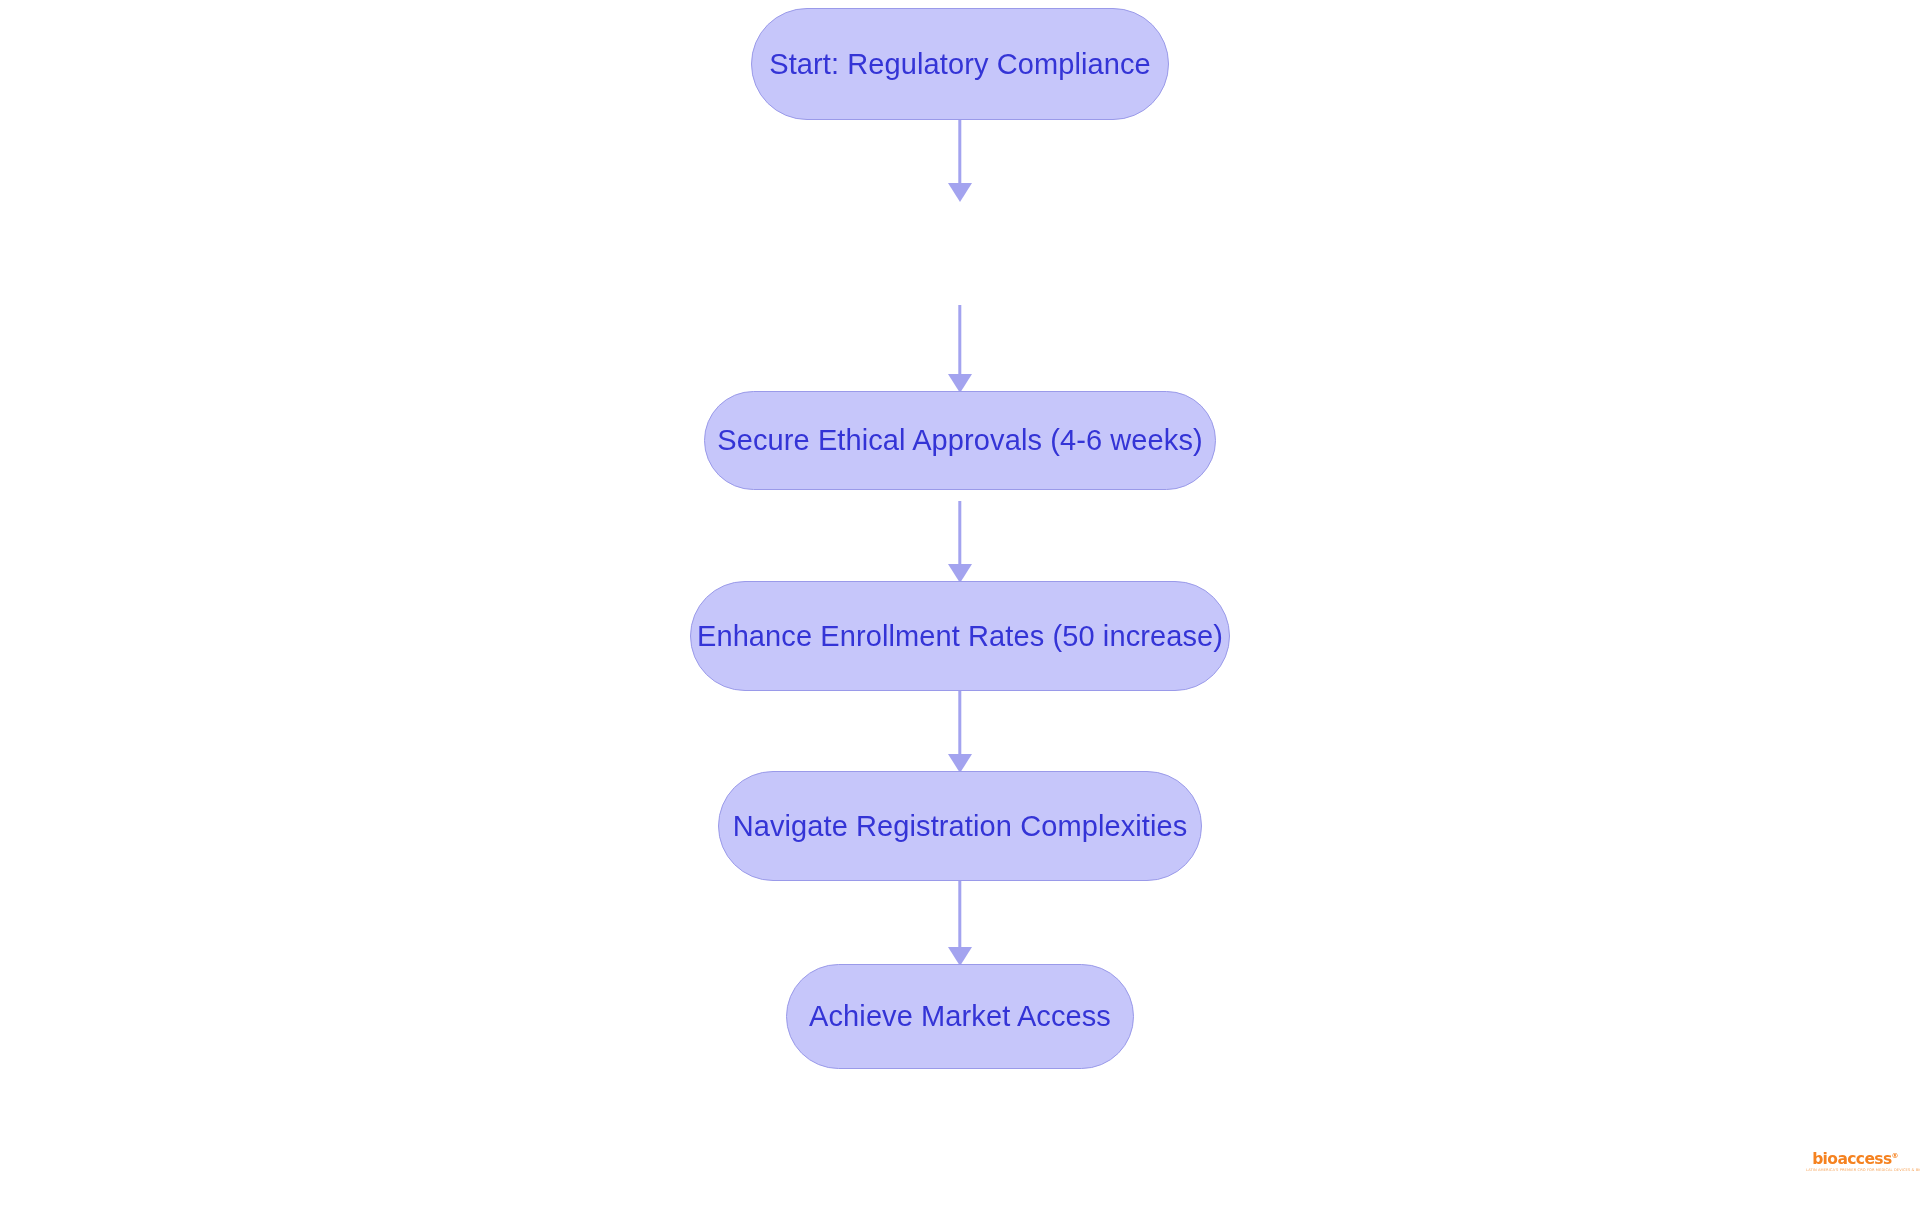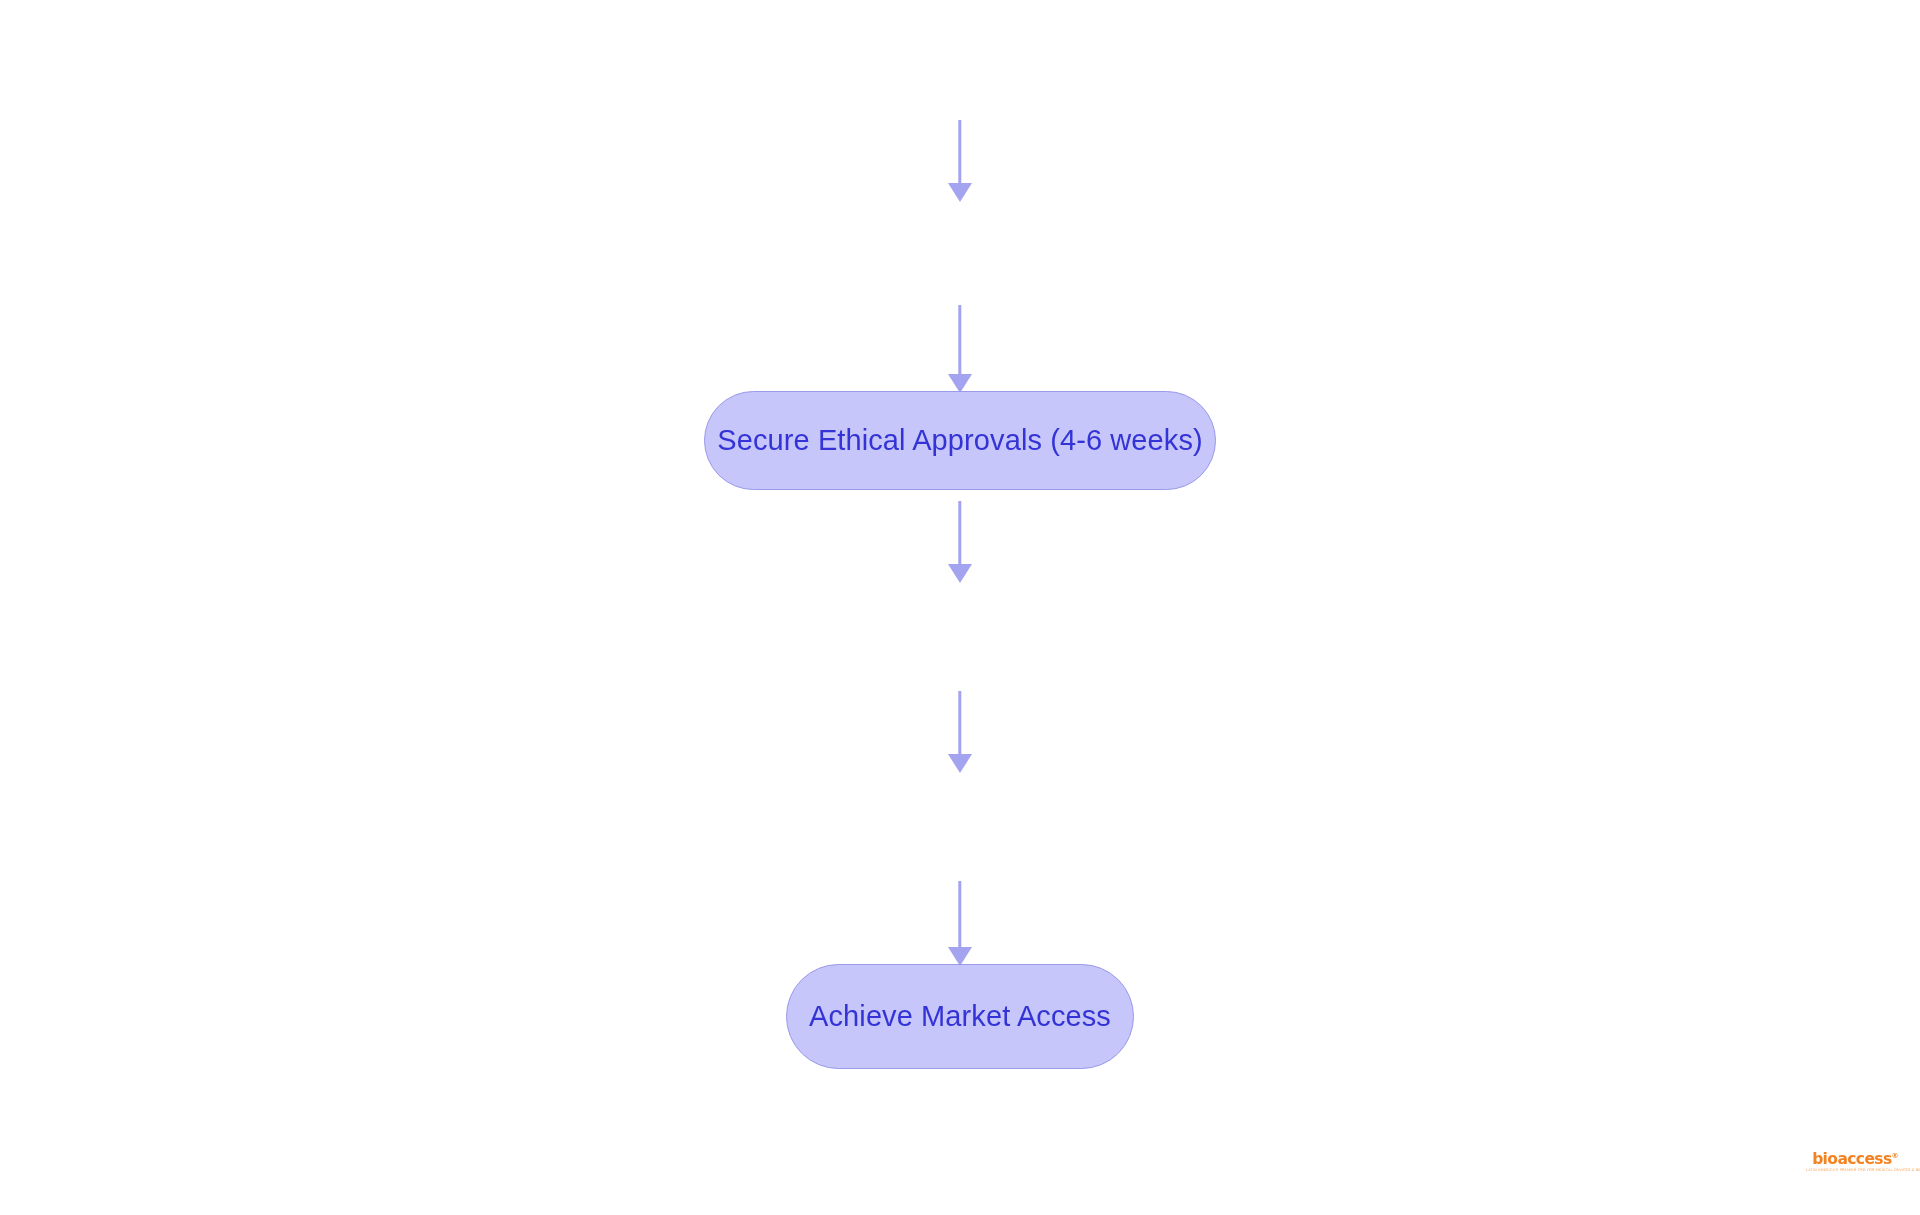--- a/index.html
+++ b/index.html
@@ -140,20 +140,23 @@
     white-space: nowrap;
   }
 </style>
 </head>
 <body>
 
 <div id="flowchart-canvas">
 
   <div class="flow-column">
 
+    <div class="flow-node" id="node-0">
+      <span class="node-label">Start: Regulatory Compliance</span>
+    </div>
 
     <div class="connector" id="conn-0">
       <div class="line"></div>
       <div class="head"></div>
     </div>
 
 
     <div class="connector" id="conn-1">
       <div class="line"></div>
       <div class="head"></div>
@@ -161,26 +164,32 @@
 
     <div class="flow-node" id="node-2">
       <span class="node-label">Secure Ethical Approvals (4-6 weeks)</span>
     </div>
 
     <div class="connector" id="conn-2">
       <div class="line"></div>
       <div class="head"></div>
     </div>
 
+    <div class="flow-node" id="node-3">
+      <span class="node-label">Enhance Enrollment Rates (50 increase)</span>
+    </div>
 
     <div class="connector" id="conn-3">
       <div class="line"></div>
       <div class="head"></div>
     </div>
 
+    <div class="flow-node" id="node-4">
+      <span class="node-label">Navigate Registration Complexities</span>
+    </div>
 
     <div class="connector" id="conn-4">
       <div class="line"></div>
       <div class="head"></div>
     </div>
 
     <div class="flow-node" id="node-5">
       <span class="node-label">Achieve Market Access</span>
     </div>
 

